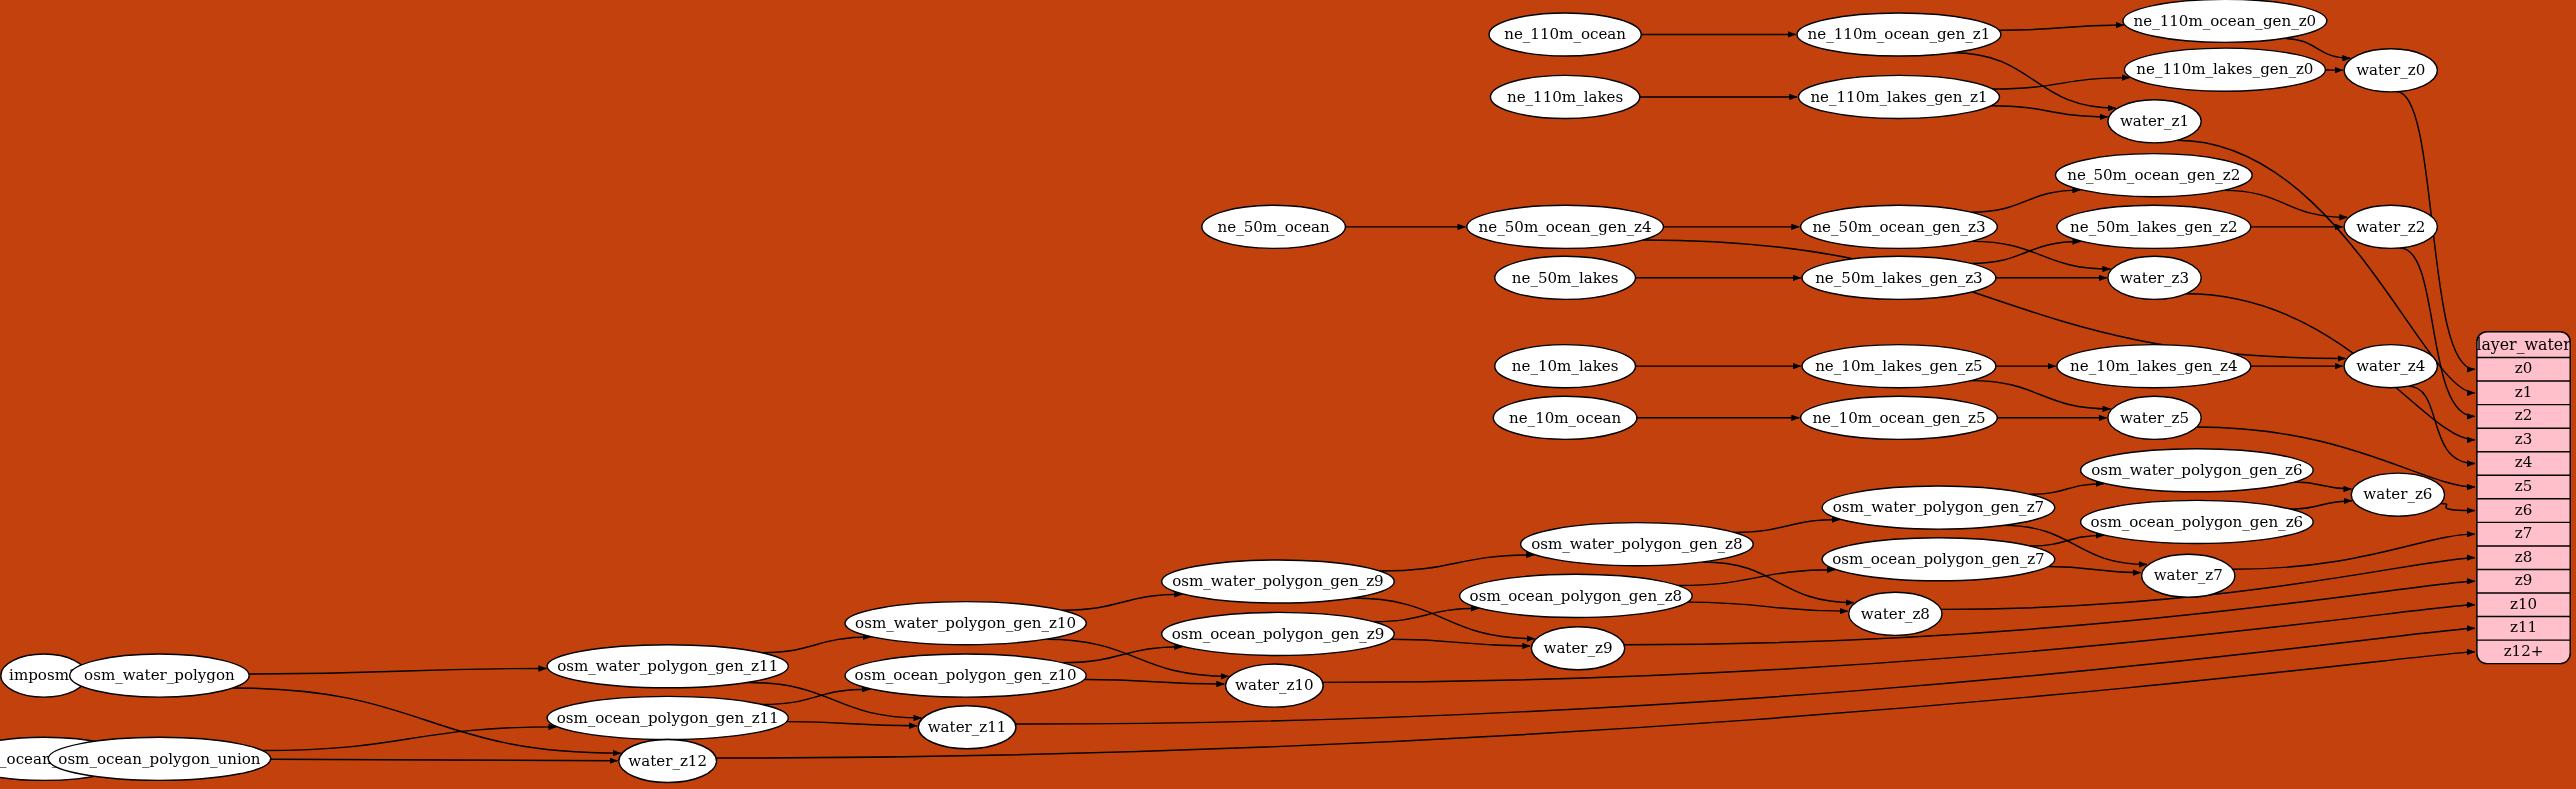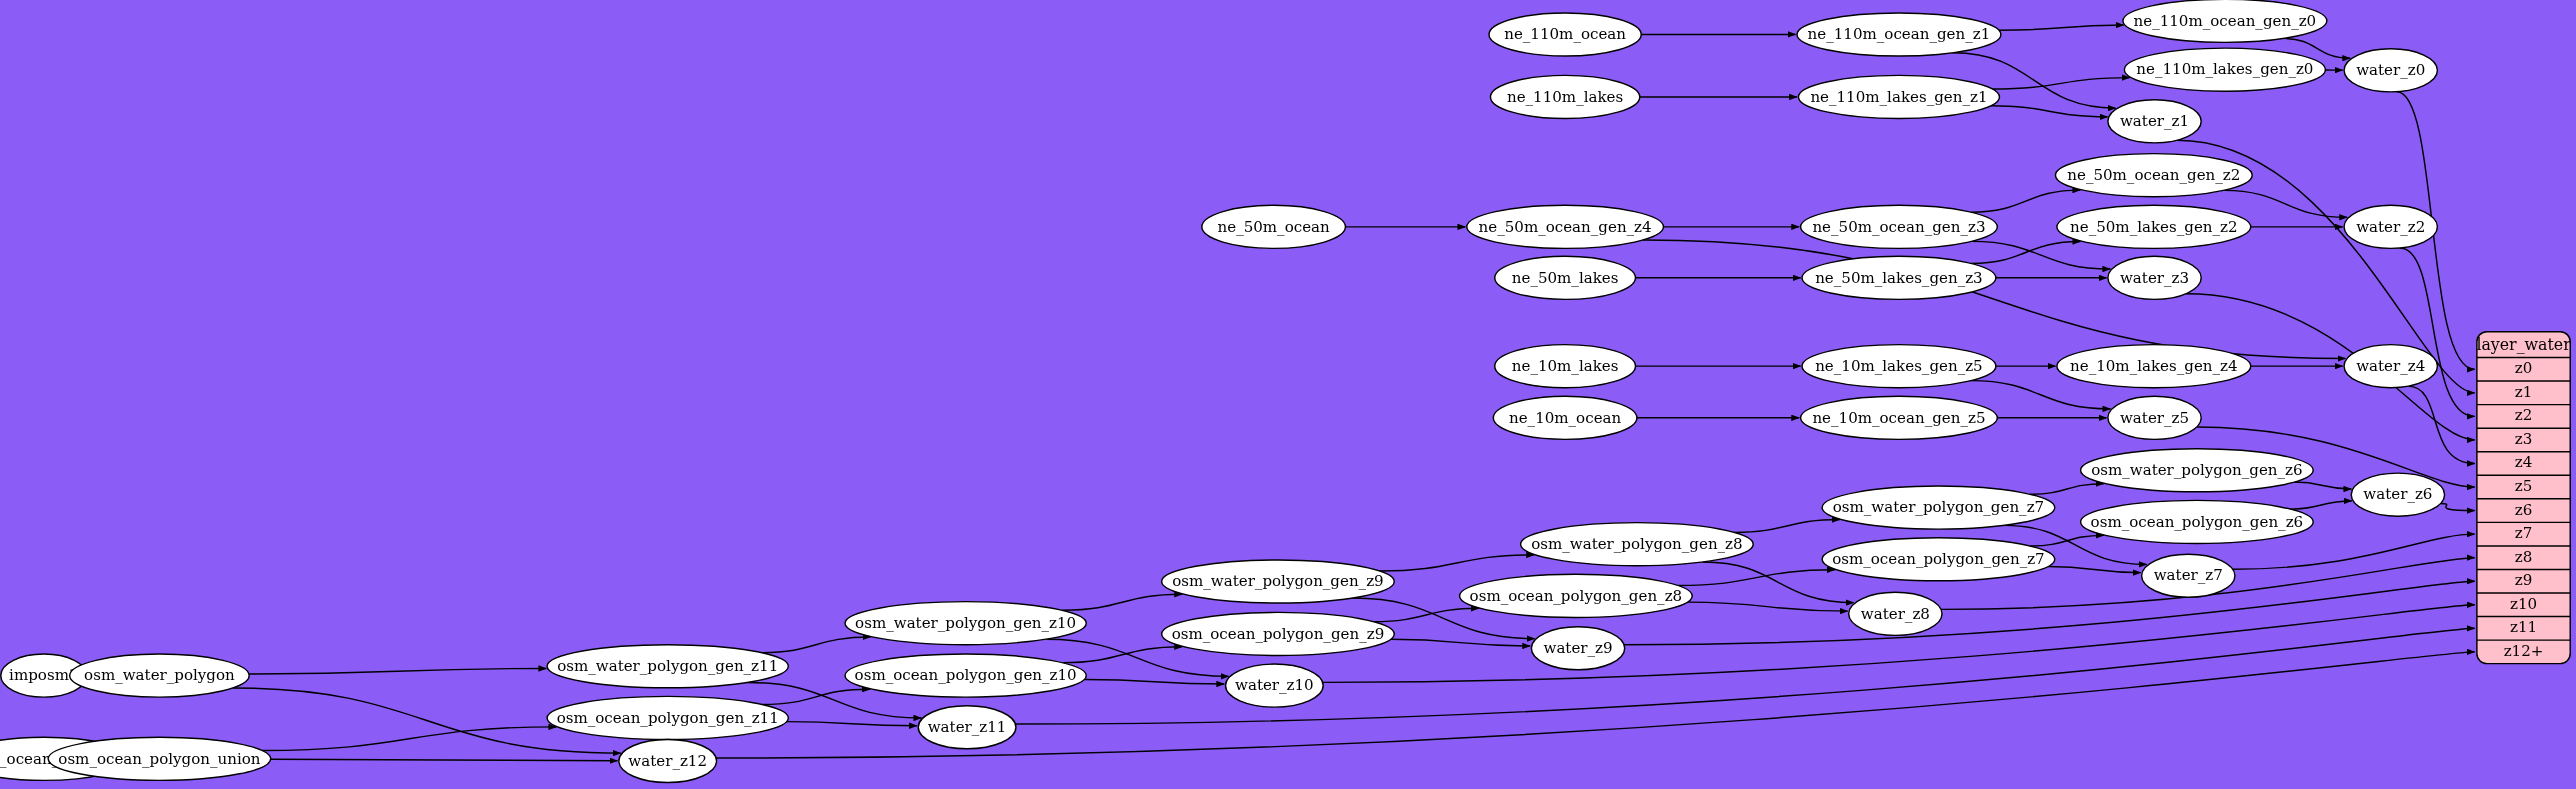--- a/index.html
+++ b/index.html
@@ -1,16 +1,16 @@
 <!DOCTYPE html>
 <html style="font-size:11.5px"><head>
 <meta charset="utf-8">
 <style>
   html,body{margin:0;padding:0;background:#ffffff;}
-  #root{position:relative;width:2576px;height:789px;background:#8b5cf6;
+  #root{position:relative;width:2576px;height:789px;background:#c2410c;
         font-family:"DejaVu Serif",serif;overflow:hidden;}
   svg{position:absolute;left:0;top:0;width:2576px;height:789px;}
   .ell{fill:#ffffff;stroke:#000000;stroke-width:2;}
   .nlabel{font-family:"DejaVu Serif",serif;font-size:21px;fill:#000;text-anchor:middle;
           dominant-baseline:middle;}
   .edge{fill:none;stroke:#000000;stroke-width:2;}
   .tblbox{fill:#ffc0cb;stroke:#000000;stroke-width:2;}
   .tblline{stroke:#000000;stroke-width:2;}
   .tlabel{font-family:"DejaVu Serif",serif;font-size:21px;fill:#000;text-anchor:middle;
           dominant-baseline:middle;}

